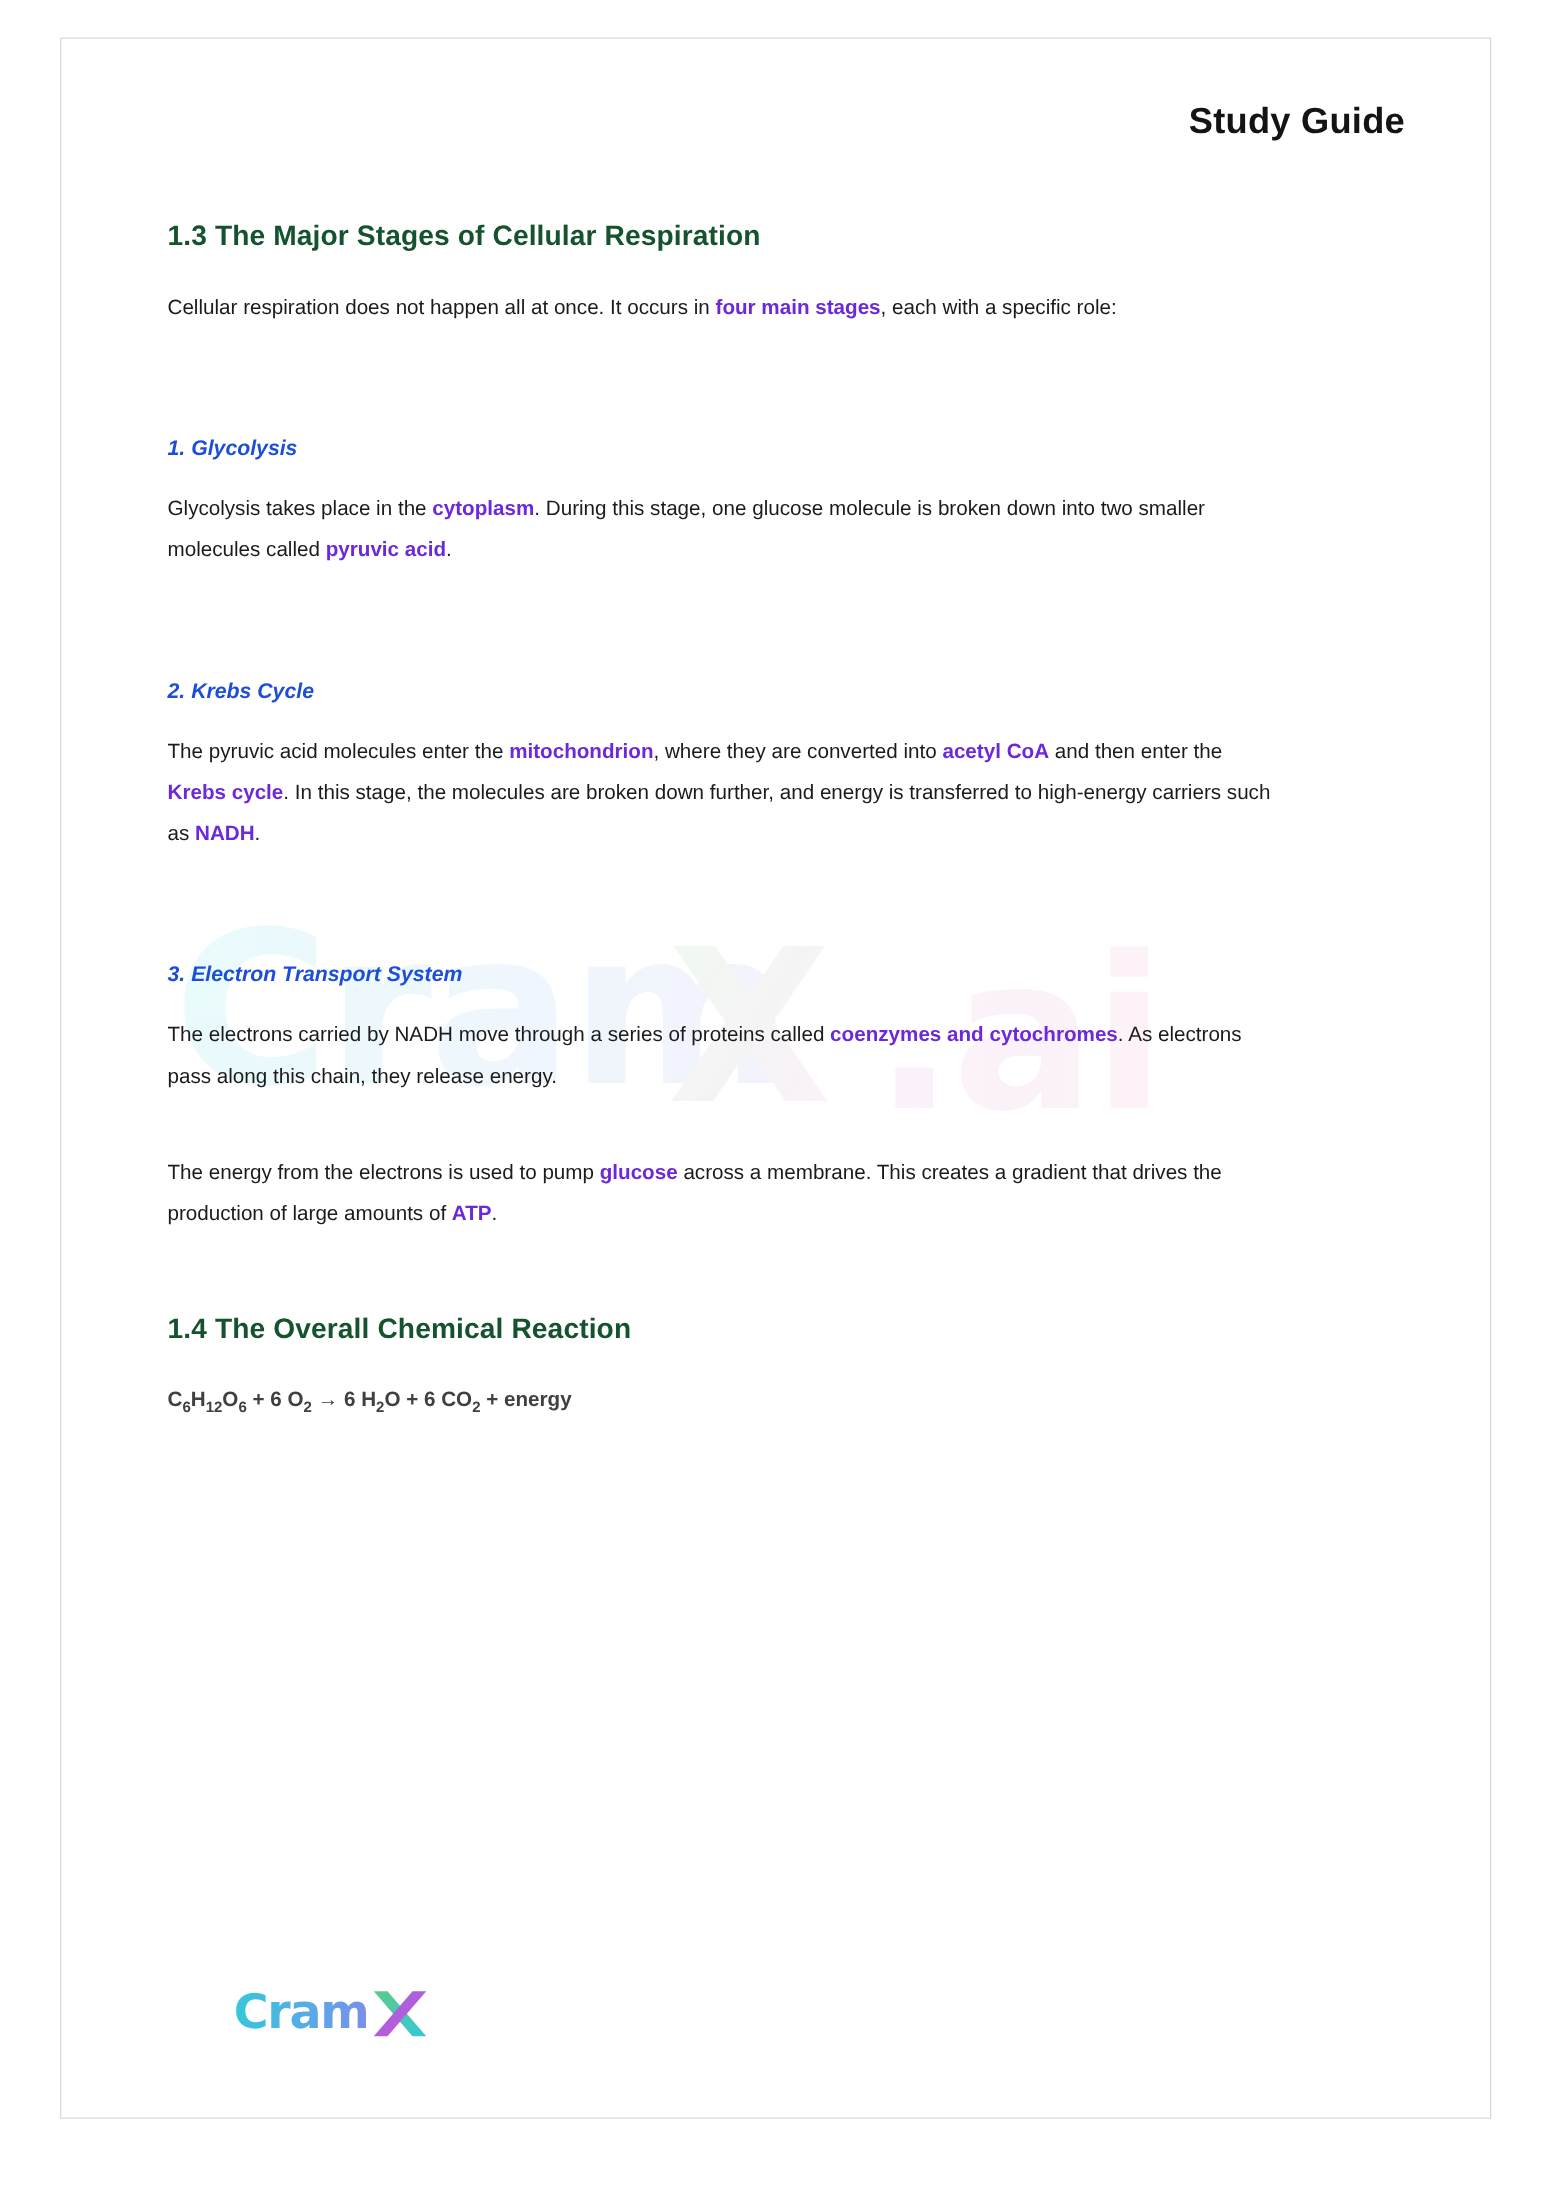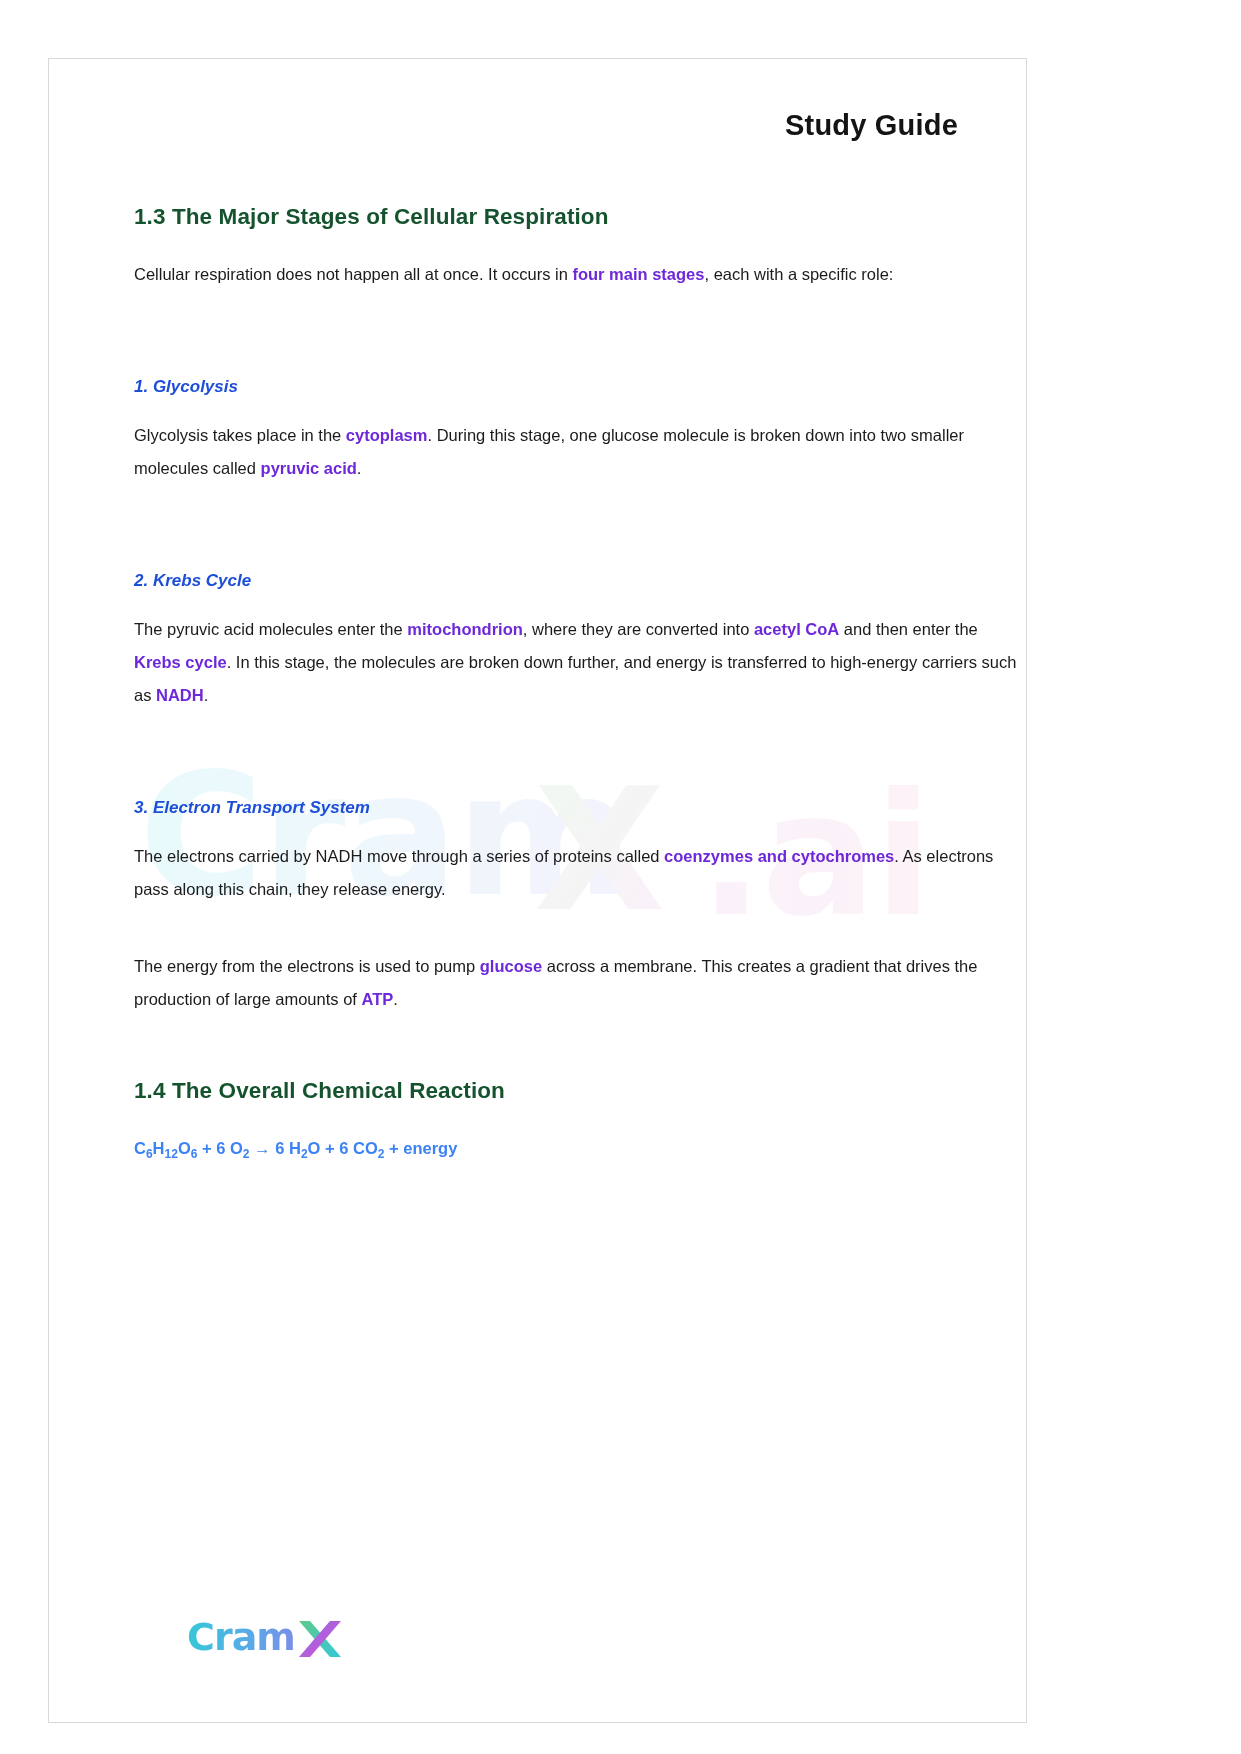--- a/index.html
+++ b/index.html
@@ -10,27 +10,26 @@
   body {
     width: 1241px;
     height: 1754px;
     font-family: "Liberation Sans", sans-serif;
     -webkit-font-smoothing: antialiased;
   }
   .page {
     position: absolute;
     left: 48px;
     top: 30px;
-    width: 979px;
+    width: 1145px;
     height: 1665px;
     background: #ffffff;
     border: 1px solid #d8d8d8;
     box-sizing: border-box;
     overflow: hidden;
-    margin-top: 28px;
   }
   .doc-title {
     position: absolute;
     right: 68px;
     top: 50px;
     font-size: 29px;
     font-weight: bold;
     color: #141414;
     letter-spacing: 0.2px;
   }
@@ -59,21 +58,21 @@
   }
   p.body {
     font-size: 16.5px;
     line-height: 33px;
     color: #1b1b1b;
     margin: 0 0 10px 0;
   }
   p.equation {
     font-size: 16.5px;
     font-weight: bold;
-    color: #3b82f6;
+    color: #404040;
     line-height: 33px;
     margin: 26px 0 26px 0;
   }
   p.equation sub { font-size: 12px; }
   b { font-weight: bold; color: #6d28d9; }
   .spacer-md { height: 34px; }
 
   
   .watermark {
     position: absolute;

